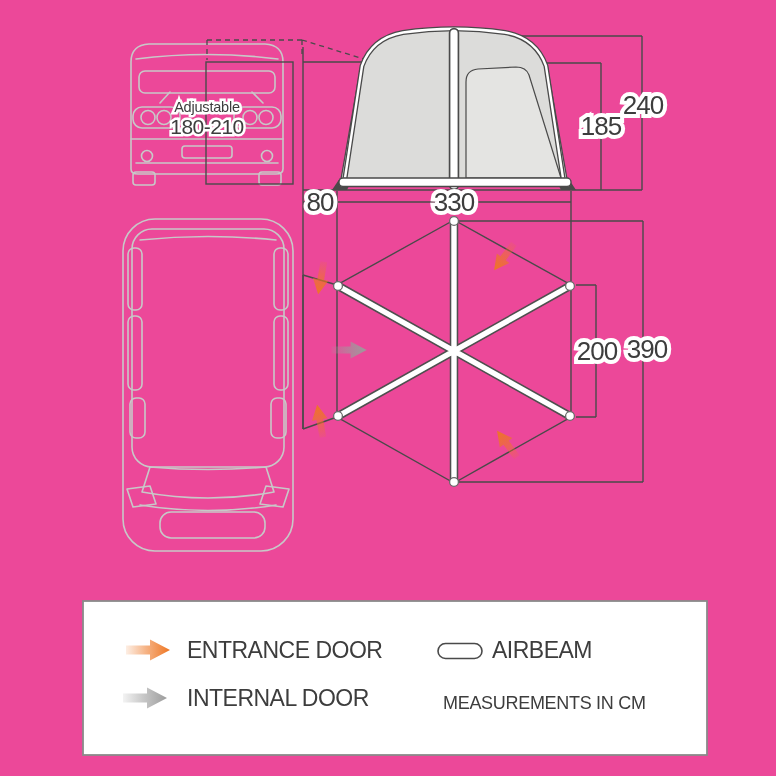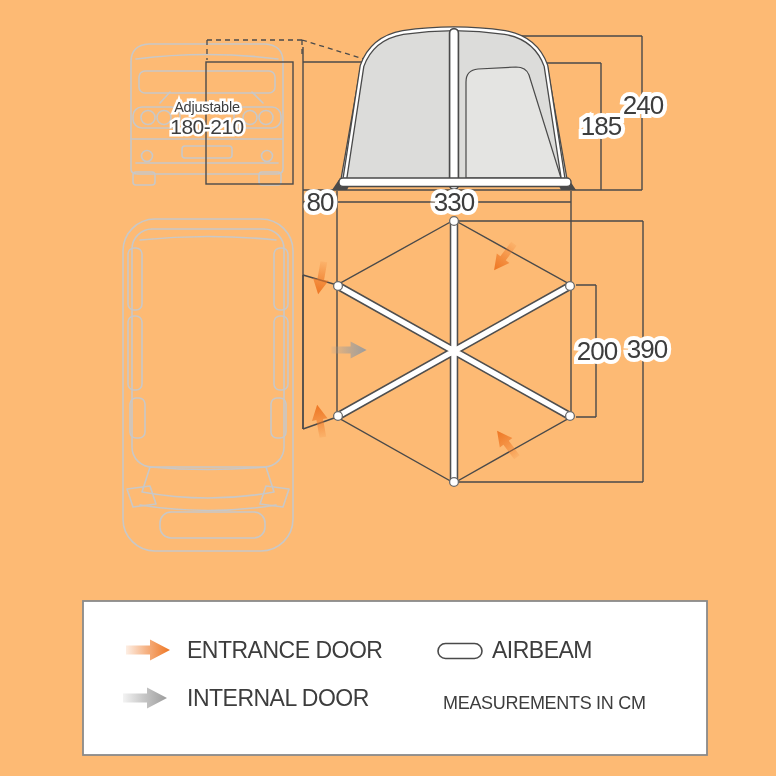--- a/index.html
+++ b/index.html
@@ -1,16 +1,16 @@
 <!DOCTYPE html>
 <html><head>
 <meta charset="utf-8">
 <style>
   html,body{margin:0;padding:0;background:#ffffff;}
-  .stage{position:relative;width:776px;height:776px;background:#fdba74;overflow:hidden;
+  .stage{position:relative;width:776px;height:776px;background:#ec4899;overflow:hidden;
          font-family:"Liberation Sans", sans-serif;}
   svg{display:block;}
   text{fill:#3d3d3d;font-family:"Liberation Sans", sans-serif;}
   .dim{font-size:26px;letter-spacing:-1px;paint-order:stroke;stroke:#ffffff;stroke-width:8px;
        text-anchor:middle;}
   .van-label-small{font-size:14.5px;letter-spacing:-0.2px;paint-order:stroke;stroke:#fff;stroke-width:5px;text-anchor:middle;}
   .van-label-big{font-size:21px;letter-spacing:-0.5px;paint-order:stroke;stroke:#fff;stroke-width:5px;text-anchor:middle;}
   .legend-big{font-size:23px;letter-spacing:-0.5px;}
   .legend-small{font-size:18px;letter-spacing:-0.3px;}
   .thin{stroke:#4a4a4a;stroke-width:1.4;fill:none;}

